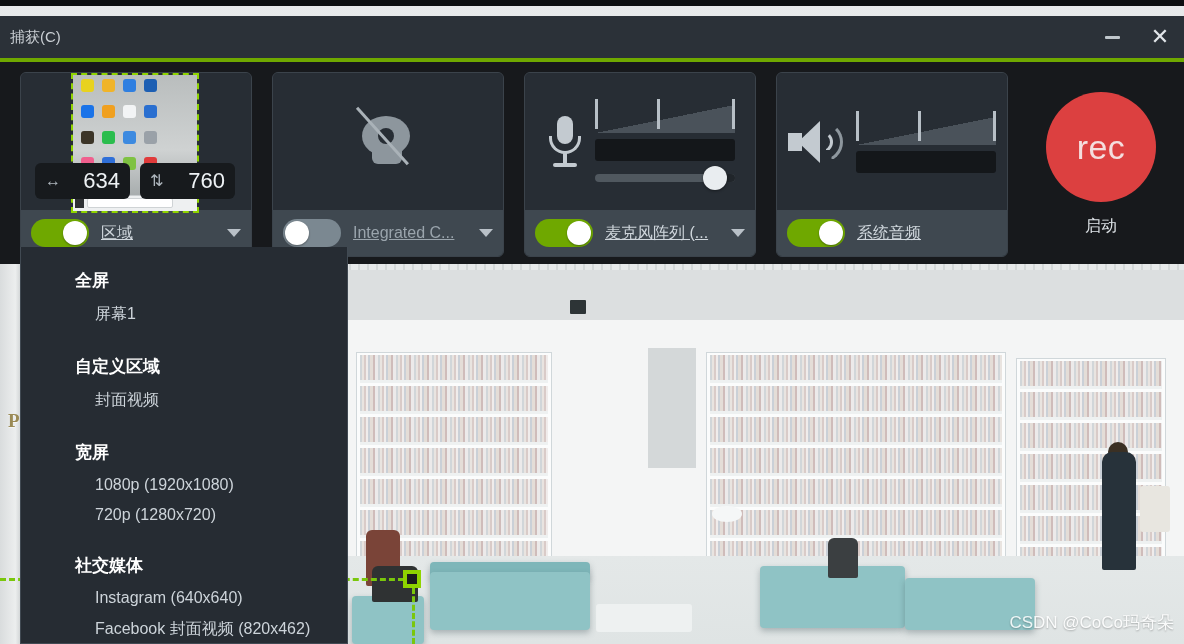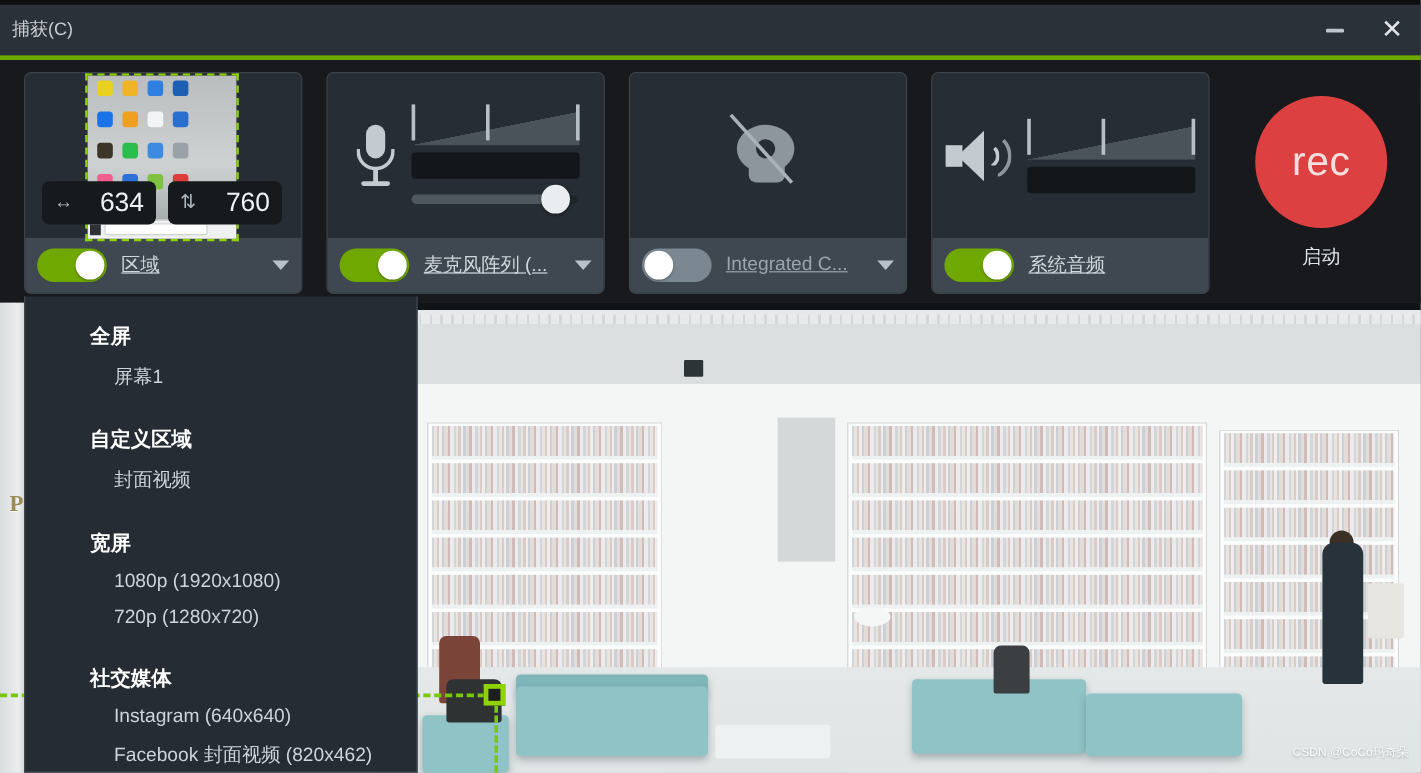--- a/index.html
+++ b/index.html
@@ -108,21 +108,21 @@
     position: absolute; width: 0;
     border-left: 3px dashed #7ac70c;
   }
   .sel-handle {
     position: absolute; width: 18px; height: 18px;
     border: 4px solid #8fd400; background: #1b1d1f;
   }
 
   
   .window {
-    position: absolute; left: 0; top: 4px; width: 1184px; height: 248px;
+    position: absolute; left: 0; top: 16px; width: 1184px; height: 248px;
     background: #2b3138;
   }
   .titlebar {
     position: relative; height: 42px;
     background: #2b3138;
     display: flex; align-items: center;
   }
   .menu-item {
     color: #c9ced3; font-size: 15px; padding: 0 14px; line-height: 42px;
     cursor: default; user-select: none;
@@ -289,21 +289,21 @@
   .dd-group-title {
     color: #ffffff; font-size: 17px; font-weight: bold;
     padding: 8px 0 6px 54px;
   }
   .dd-item {
     color: #cdd4da; font-size: 16px; padding: 6px 0 6px 74px;
   }
   .dd-spacer { height: 16px; }
   .watermark {
     position: absolute; right: 10px; bottom: 10px;
-    color: #ffffff; font-size: 10px; opacity: .85;
+    color: #ffffff; font-size: 17px; opacity: .85;
     text-shadow: 0 1px 2px rgba(0,0,0,.35);
   }
 </style>
 </head>
 <body>
 
 <div id="app">
 
   <div class="desktop">
     <div class="wall"></div>
@@ -437,20 +437,38 @@
           <div class="toggle on">
             <div class="knob"></div>
           </div>
           <div class="label">区域</div>
           <div class="caret"></div>
         </div>
       </div>
 
       <div class="card">
         <div class="body">
+          <div class="cam-wrap">
+            <div class="cam-body"></div>
+            <div class="cam-hole"></div>
+            <div class="cam-base"></div>
+            <div class="cam-slash"></div>
+          </div>
+        </div>
+        <div class="footer">
+          <div class="toggle off">
+            <div class="knob"></div>
+          </div>
+          <div class="label dim">Integrated C...</div>
+          <div class="caret"></div>
+        </div>
+      </div>
+
+      <div class="card">
+        <div class="body">
           <div class="mic">
             <div class="cap"></div>
               <div class="arc"></div>
               <div class="stem"></div>
               <div class="foot"></div>
           </div>
           <div class="stackcol">
             <div class="meter">
               <div class="ramp"></div>
               <div class="tick t1"></div>
@@ -463,38 +481,20 @@
               <div class="track-rest"></div>
               <div class="thumb"></div>
             </div>
           </div>
         </div>
         <div class="footer">
           <div class="toggle on">
             <div class="knob"></div>
           </div>
           <div class="label">麦克风阵列 (...</div>
-          <div class="caret"></div>
-        </div>
-      </div>
-
-      <div class="card">
-        <div class="body">
-          <div class="cam-wrap">
-            <div class="cam-body"></div>
-            <div class="cam-hole"></div>
-            <div class="cam-base"></div>
-            <div class="cam-slash"></div>
-          </div>
-        </div>
-        <div class="footer">
-          <div class="toggle off">
-            <div class="knob"></div>
-          </div>
-          <div class="label dim">Integrated C...</div>
           <div class="caret"></div>
         </div>
       </div>
 
       <div class="card">
         <div class="body">
           <div class="spk">
             <div class="box"></div>
               <div class="cone"></div>
               <div class="w1"></div>

